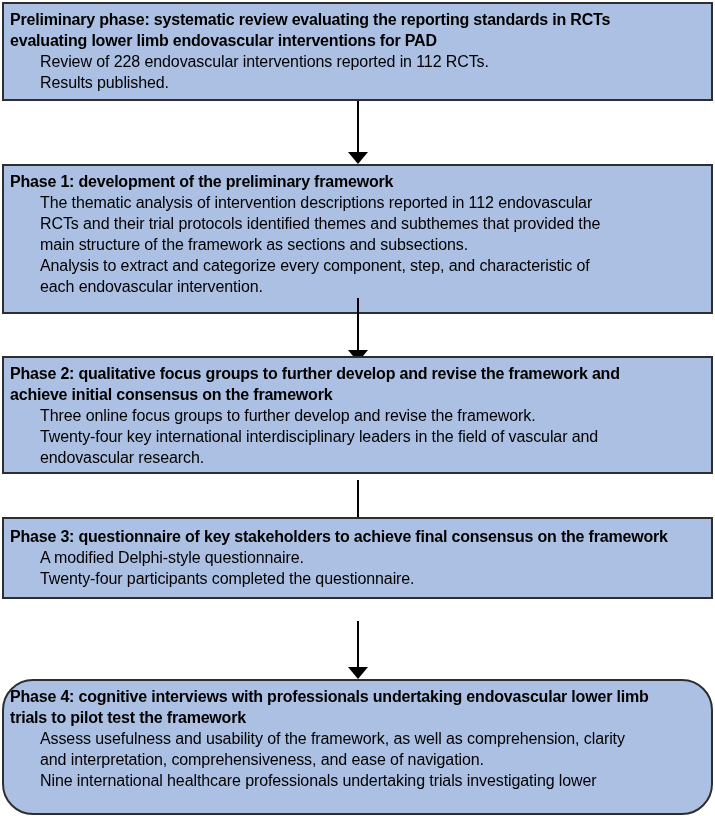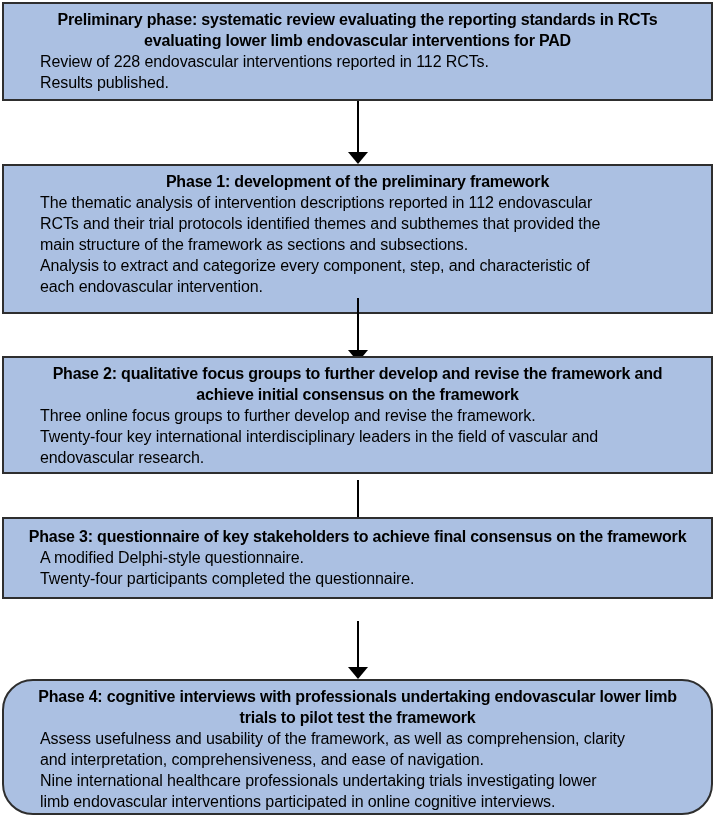--- a/index.html
+++ b/index.html
@@ -24,21 +24,21 @@
     padding: 5px 6px 0 6px;
     overflow: hidden;
   }
   .b1 { top: 2px;   height: 99px;  }
   .b2 { top: 164px; height: 150px; }
   .b3 { top: 356px; height: 118px; }
   .b4 { top: 517px; height: 82px; padding-top: 7px; }
   .b5 { top: 679px; height: 136px; border-radius: 31px; }
   .t-line {
     font-weight: bold;
-    text-align: center;
+    text-align: left;
     white-space: nowrap;
     letter-spacing: -0.2px;
   }
   .b-line {
     padding-left: 30px;
     white-space: nowrap;
     letter-spacing: -0.1px;
   }
   .arrow {
     position: absolute;
@@ -122,16 +122,15 @@
     <div class="arrow-line"></div>
     <div class="arrow-head"></div>
   </div>
 
   <section class="box b5">
     <div class="t-line">Phase 4: cognitive interviews with professionals undertaking endovascular lower limb</div>
     <div class="t-line">trials to pilot test the framework</div>
     <div class="b-line">Assess usefulness and usability of the framework, as well as comprehension, clarity</div>
     <div class="b-line">and interpretation, comprehensiveness, and ease of navigation.</div>
     <div class="b-line">Nine international healthcare professionals undertaking trials investigating lower</div>
-    <div class="b-line">limb endovascular interventions participated in online cognitive interviews.</div>
   </section>
 
 </div>
 
 </body></html>

